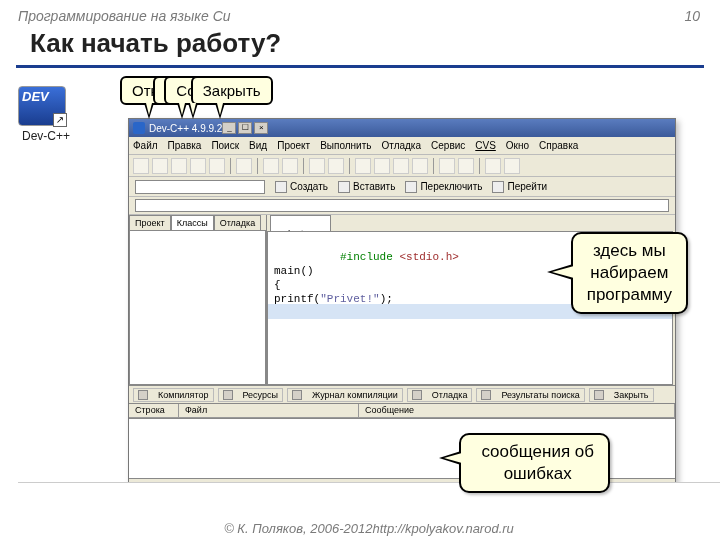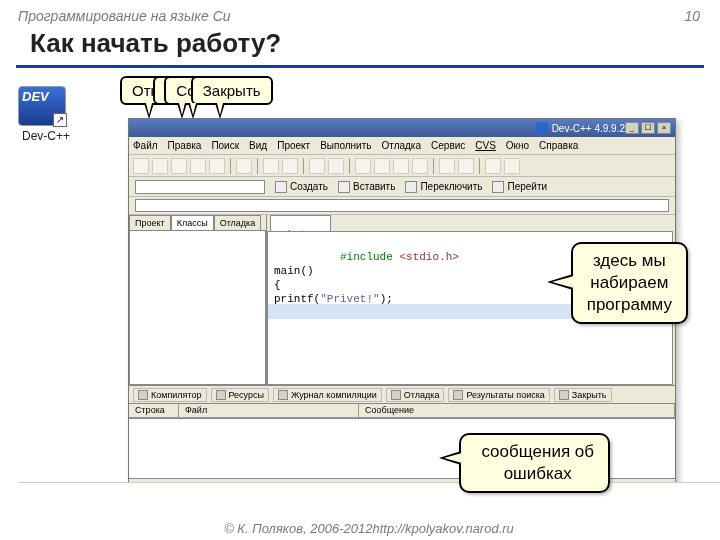--- a/index.html
+++ b/index.html
@@ -124,21 +124,21 @@
     font-size: 10px;
     color: #000;
   }
   .ide-titlebar {
     background: linear-gradient(#5a7cbf,#3b5a9a);
     color: #fff;
     height: 18px;
     display: flex;
     align-items: center;
     padding: 0 4px;
-    justify-content: flex-end;
+    justify-content: flex-start;
   }
   .ide-titlebar .left { display: flex; align-items: center; gap: 4px; }
   .ide-titlebar .tb-icon {
     width: 12px; height: 12px; background: #2a66c8; border-radius: 2px;
   }
   .winbtns { display: flex; gap: 2px; }
   .winbtn {
     width: 14px; height: 12px;
     background: #d4d0c8;
     border: 1px solid #888;
@@ -271,21 +271,21 @@
     height: 18px;
     background: #ece9d8;
     display: flex;
     align-items: center;
     gap: 4px;
     padding: 0 4px;
     border-top: 1px solid #888;
     font-size: 9px;
   }
   .bottom-tabs .btab {
-    display: flex; align-items: center; gap: 3px;
+    display: flex; align-items: center; gap: 10px;
     border: 1px solid #bbb;
     padding: 1px 4px;
     background: #ece9d8;
   }
   .bottom-tabs .btab .bi {
     width: 10px; height: 10px; background: #d4d0c8; border: 1px solid #888;
   }
   .msg-header {
     height: 15px;
     background: #ece9d8;
@@ -316,21 +316,21 @@
     border-radius: 10px;
     padding: 6px 14px;
     font-size: 17px;
     text-align: center;
     line-height: 22px;
     z-index: 30;
     box-shadow: 2px 2px 3px rgba(0,0,0,.25);
   }
   .big-callout.editor-note {
     right: 32px;
-    top: 174px;
+    top: 164px;
     margin-left: 22px;
   }
   .big-callout.editor-note::before {
     content: "";
     position: absolute;
     left: -26px;
     top: 30px;
     width: 0; height: 0;
     border-top: 8px solid transparent;
     border-bottom: 8px solid transparent;

